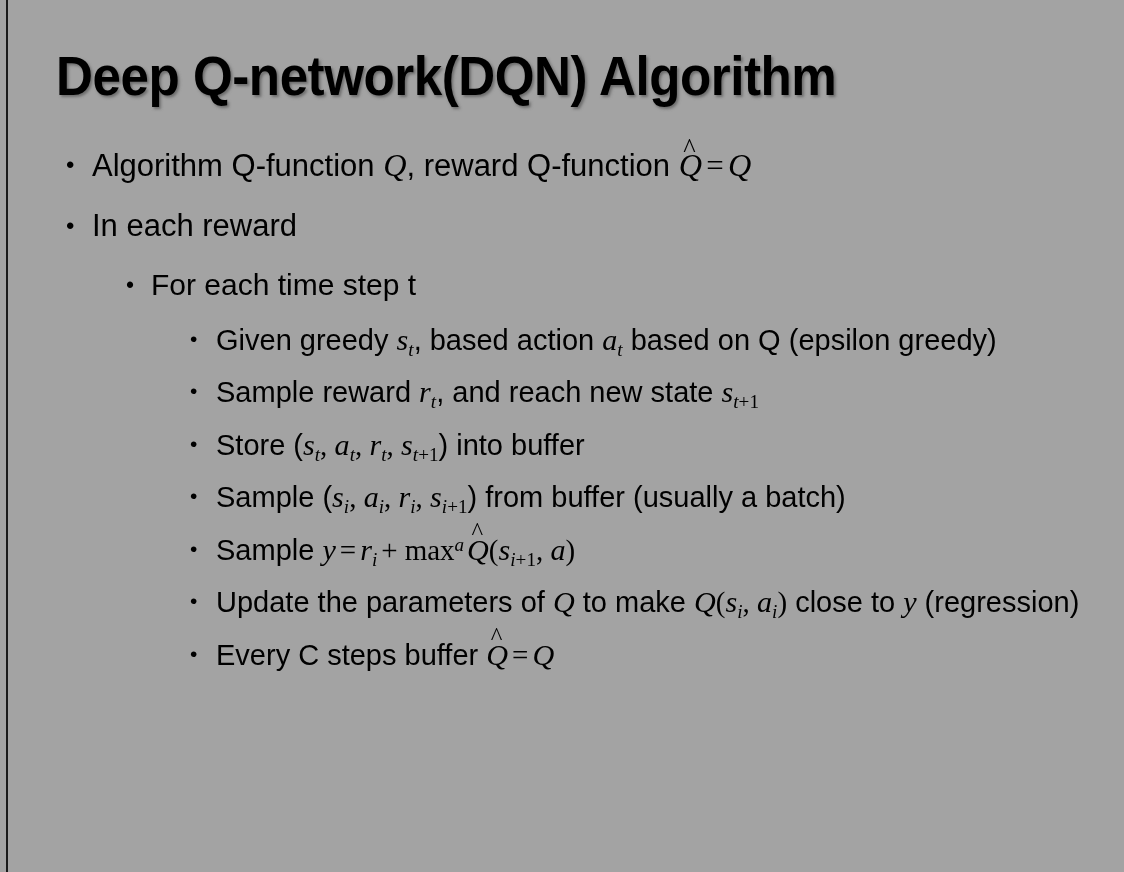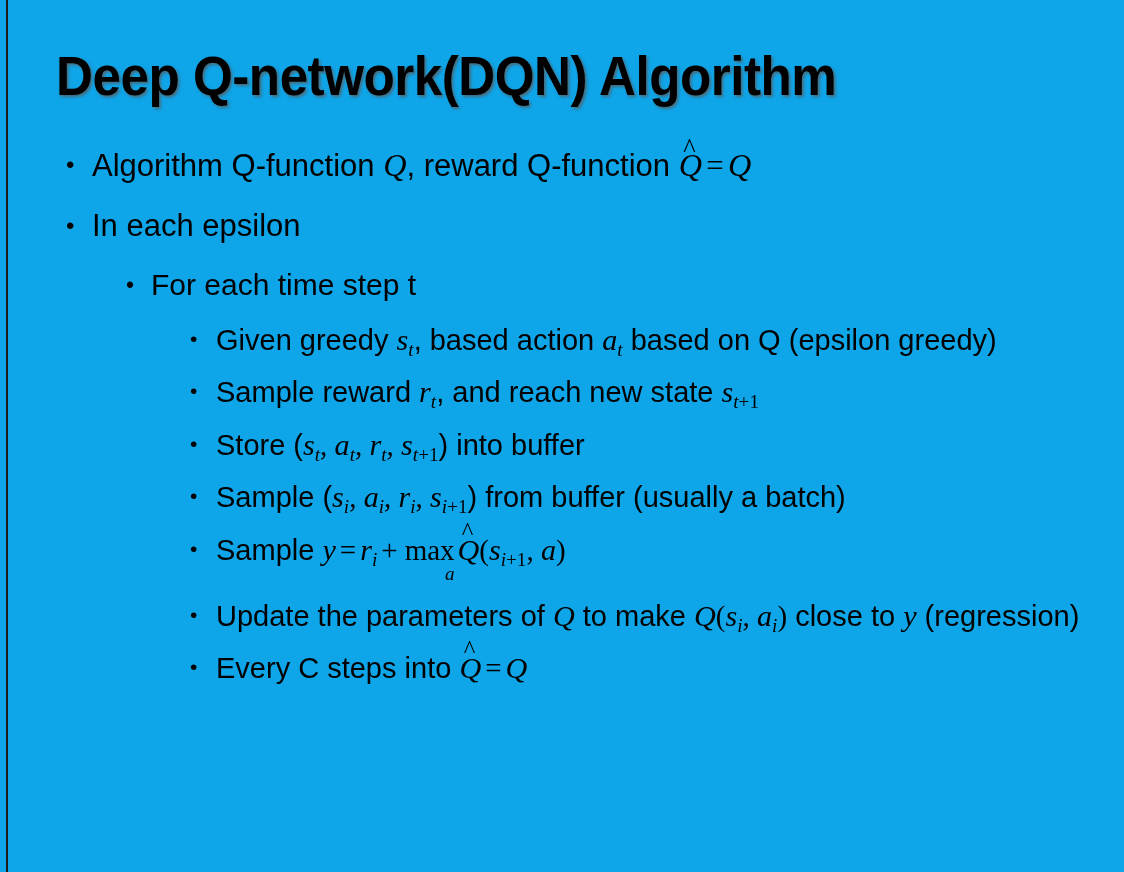--- a/index.html
+++ b/index.html
@@ -7,21 +7,21 @@
     padding: 0;
     background: #ffffff;
   }
   body {
     font-family: "Liberation Sans", sans-serif;
   }
   .slide {
     position: relative;
     width: 1124px;
     height: 872px;
-    background: #0ea5e9;
+    background: #a3a3a3;
     overflow: hidden;
     box-sizing: border-box;
   }
   
   .left-rule {
     position: absolute;
     left: 6px;
     top: 0;
     width: 2px;
     height: 872px;
@@ -139,22 +139,22 @@
     left: 50%;
     top: -0.40em;
     transform: translateX(-56%);
     font-family: "Liberation Serif", serif;
     font-style: normal;
     font-size: 0.82em;
     line-height: 1;
   }
   .maxop {
     display: inline-flex;
-    flex-direction: column;
-    align-items: flex-end;
+    flex-direction: row;
+    align-items: flex-start;
     vertical-align: baseline;
     line-height: 1;
     margin: 4px 0.10em;
     position: relative;
     top: 0.02em;
   }
   .maxop .op {
     font-family: "Liberation Serif", serif;
     font-style: normal;
   }
@@ -177,21 +177,21 @@
 
   <div class="body">
 
     <div class="bullet-row lvl1">
       <span class="bullet-mark">•</span>
       <span class="bullet-text"><span>Algorithm Q-function </span><span class="mi">Q</span><span>, reward Q-function </span><span class="nowrap"><span class="hat mi"><span class="hat-mark">^</span><span>Q</span></span><span class="mo">=</span><span class="mi">Q</span></span></span>
     </div>
 
     <div class="bullet-row lvl1">
       <span class="bullet-mark">•</span>
-      <span class="bullet-text">In each epsilon</span>
+      <span class="bullet-text">In each reward</span>
     </div>
 
     <div class="bullet-row lvl2">
       <span class="bullet-mark">•</span>
       <span class="bullet-text">For each time step t</span>
     </div>
 
     <div class="bullet-row lvl3">
       <span class="bullet-mark">•</span>
       <span class="bullet-text"><span>Given greedy </span><span class="nowrap"><span class="mi">s</span><span class="sub">t</span></span><span>, based action </span><span class="nowrap"><span class="mi">a</span><span class="sub">t</span></span><span> based on Q (epsilon greedy)</span></span>
@@ -220,17 +220,17 @@
           </span><span class="hat mi"><span class="hat-mark">^</span><span>Q</span></span><span class="mtxt">(</span><span class="nowrap"><span class="mi">s</span><span class="sub"><span>i</span><span class="up">+</span><span class="up">1</span></span></span><span class="mtxt">, </span><span class="mi">a</span><span class="mtxt">)</span></span>
     </div>
 
     <div class="bullet-row lvl3">
       <span class="bullet-mark">•</span>
       <span class="bullet-text"><span>Update the parameters of </span><span class="mi">Q</span><span> to make </span><span class="nowrap"><span class="mi">Q</span><span class="mtxt">(</span><span class="mi">s</span><span class="sub">i</span><span class="mtxt">, </span><span class="mi">a</span><span class="sub">i</span><span class="mtxt">)</span></span><span> close to </span><span class="mi">y</span><span> (regression)</span></span>
     </div>
 
     <div class="bullet-row lvl3">
       <span class="bullet-mark">•</span>
-      <span class="bullet-text"><span>Every C steps into </span><span class="nowrap"><span class="hat mi"><span class="hat-mark">^</span><span>Q</span></span><span class="mo">=</span><span class="mi">Q</span></span></span>
+      <span class="bullet-text"><span>Every C steps buffer </span><span class="nowrap"><span class="hat mi"><span class="hat-mark">^</span><span>Q</span></span><span class="mo">=</span><span class="mi">Q</span></span></span>
     </div>
 
   </div>
 </div>
 
 </body></html>

